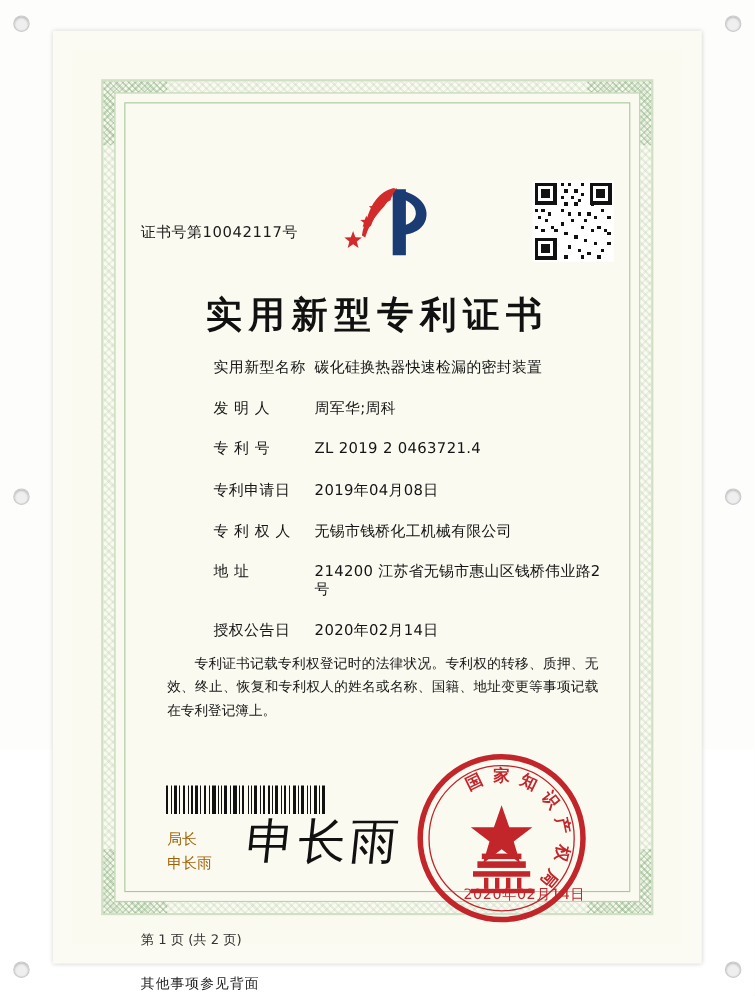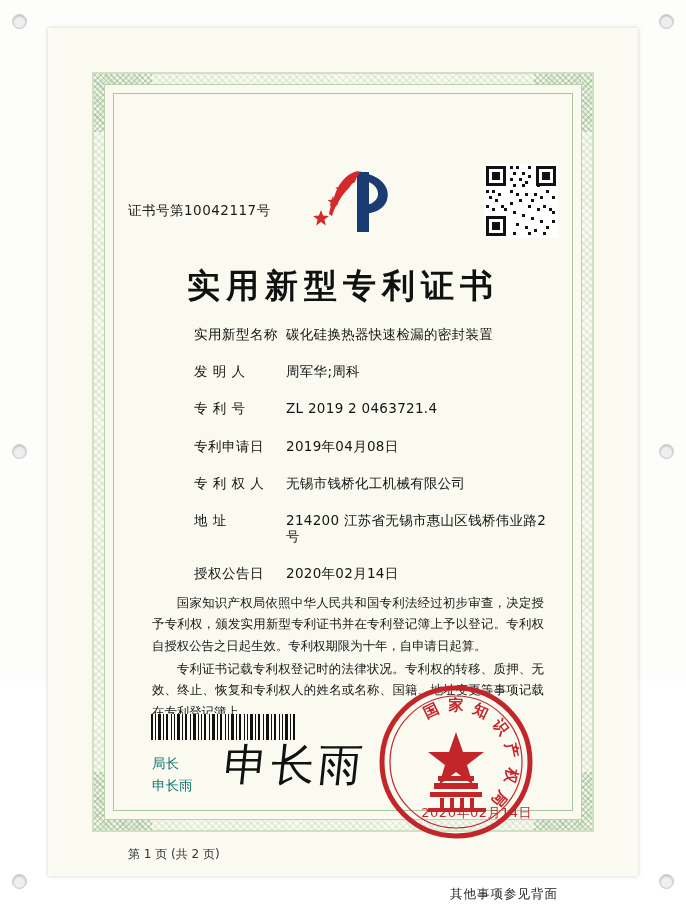--- a/index.html
+++ b/index.html
@@ -202,21 +202,21 @@
     height: 26px;
   }
 
   
   .sig-labels {
     position: absolute;
     left: 24px;
     top: 648px;
     font-size: 13.5px;
     line-height: 1.65;
-    color: #0f766e;
+    color: #a16207;
     font-family: "DejaVu Sans", "Liberation Sans", sans-serif;
   }
   .sig-script {
     position: absolute;
     left: 96px;
     top: 632px;
     font-size: 44px;
     color: #111;
     font-family: "DejaVu Serif", serif;
     letter-spacing: 3px;
@@ -251,21 +251,21 @@
     text-align: left;
     font-size: 12px;
     color: #333;
     font-family: "DejaVu Sans", "Liberation Sans", sans-serif;
   }
   .footnote {
     position: absolute;
     left: 0;
     right: 0;
     top: 782px;
-    text-align: right;
+    text-align: left;
     font-size: 12.5px;
     color: #222;
     letter-spacing: 1px;
     font-family: "DejaVu Sans", "Liberation Sans", sans-serif;
   }
 </style>
 </head>
 <body>
 
 <div class="scan">
@@ -415,21 +415,20 @@
           <div class="frow frow-split">
             <div class="split-left">
               <div class="flabel">授权公告日</div>
               <div class="fvalue">2020年02月14日</div>
             </div>
           </div>
 
         </div>
 
         <div class="paras">
-          <p class="para">国家知识产权局依照中华人民共和国专利法经过初步审查，决定授予专利权，颁发实用新型专利证书并在专利登记簿上予以登记。专利权自授权公告之日起生效。专利权期限为十年，自申请日起算。</p>
           <p class="para">专利证书记载专利权登记时的法律状况。专利权的转移、质押、无效、终止、恢复和专利权人的姓名或名称、国籍、地址变更等事项记载在专利登记簿上。</p>
         </div>
 
         <div class="barcode">
           <svg viewBox="0 0 146 26" width="146" height="26" shape-rendering="crispEdges">
             <rect width="146" height="26" fill="#fbfbf4"></rect>
             <g fill="#111">
               <rect x="1" y="0" width="2" height="26"></rect>
                 <rect x="5" y="0" width="1" height="26"></rect>
               <rect x="8" y="0" width="3" height="26"></rect>

